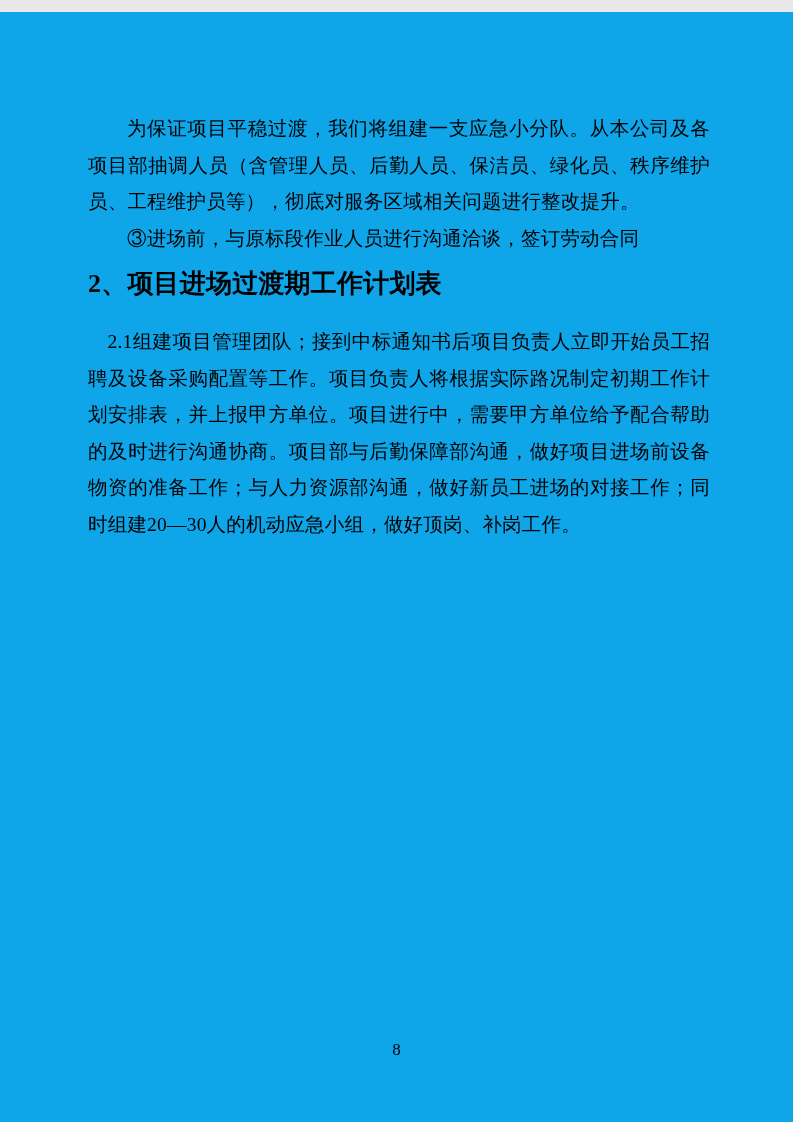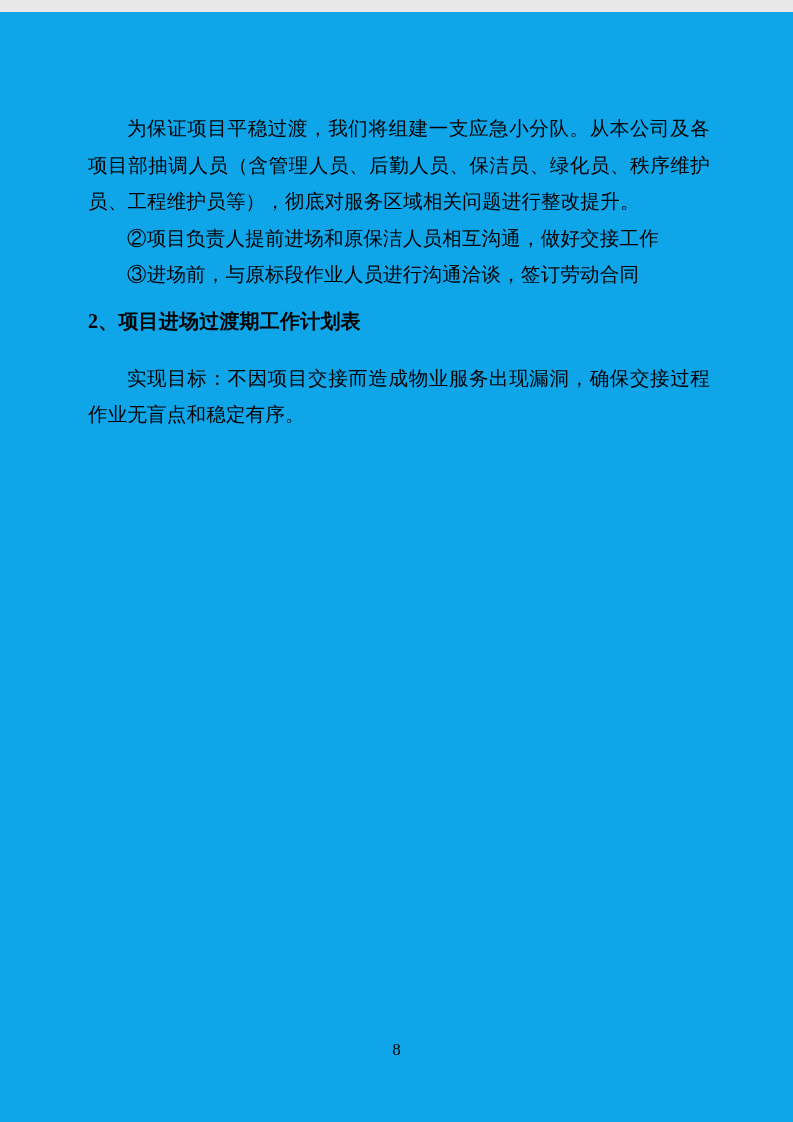--- a/index.html
+++ b/index.html
@@ -30,21 +30,21 @@
   }
   .para {
     margin: 0;
     text-indent: 2em;
   }
   .para.num-indent {
     text-indent: 1em;
   }
   .heading {
     margin: 9px 0 21px 0;
-    font-size: 20px;
+    font-size: 26px;
     line-height: 36.6px;
     font-weight: bold;
     text-indent: 0;
     text-align: left;
     font-family: "Liberation Serif", "DejaVu Serif", serif;
   }
   .footer {
     position: absolute;
     left: 0;
     top: 1026px;
@@ -54,19 +54,18 @@
     line-height: 24px;
     color: #000000;
   }
 </style>
 </head>
 <body>
 
 <div class="page">
   <div class="content">
     <p class="para">为保证项目平稳过渡，我们将组建一支应急小分队。从本公司及各项目部抽调人员（含管理人员、后勤人员、保洁员、绿化员、秩序维护员、工程维护员等），彻底对服务区域相关问题进行整改提升。</p>
-    <p class="para">②项目负责人提前进场和原保洁人员相互沟通，做好交接工作</p>
     <p class="para">③进场前，与原标段作业人员进行沟通洽谈，签订劳动合同</p>
     <h2 class="heading">2、项目进场过渡期工作计划表</h2>
-    <p class="para">实现目标：不因项目交接而造成物业服务出现漏洞，确保交接过程作业无盲点和稳定有序。</p>
+    <p class="para num-indent">2.1组建项目管理团队；接到中标通知书后项目负责人立即开始员工招聘及设备采购配置等工作。项目负责人将根据实际路况制定初期工作计划安排表，并上报甲方单位。项目进行中，需要甲方单位给予配合帮助的及时进行沟通协商。项目部与后勤保障部沟通，做好项目进场前设备物资的准备工作；与人力资源部沟通，做好新员工进场的对接工作；同时组建20—30人的机动应急小组，做好顶岗、补岗工作。</p>
   </div>
   <div class="footer">8</div>
 </div>
 
 </body></html>

